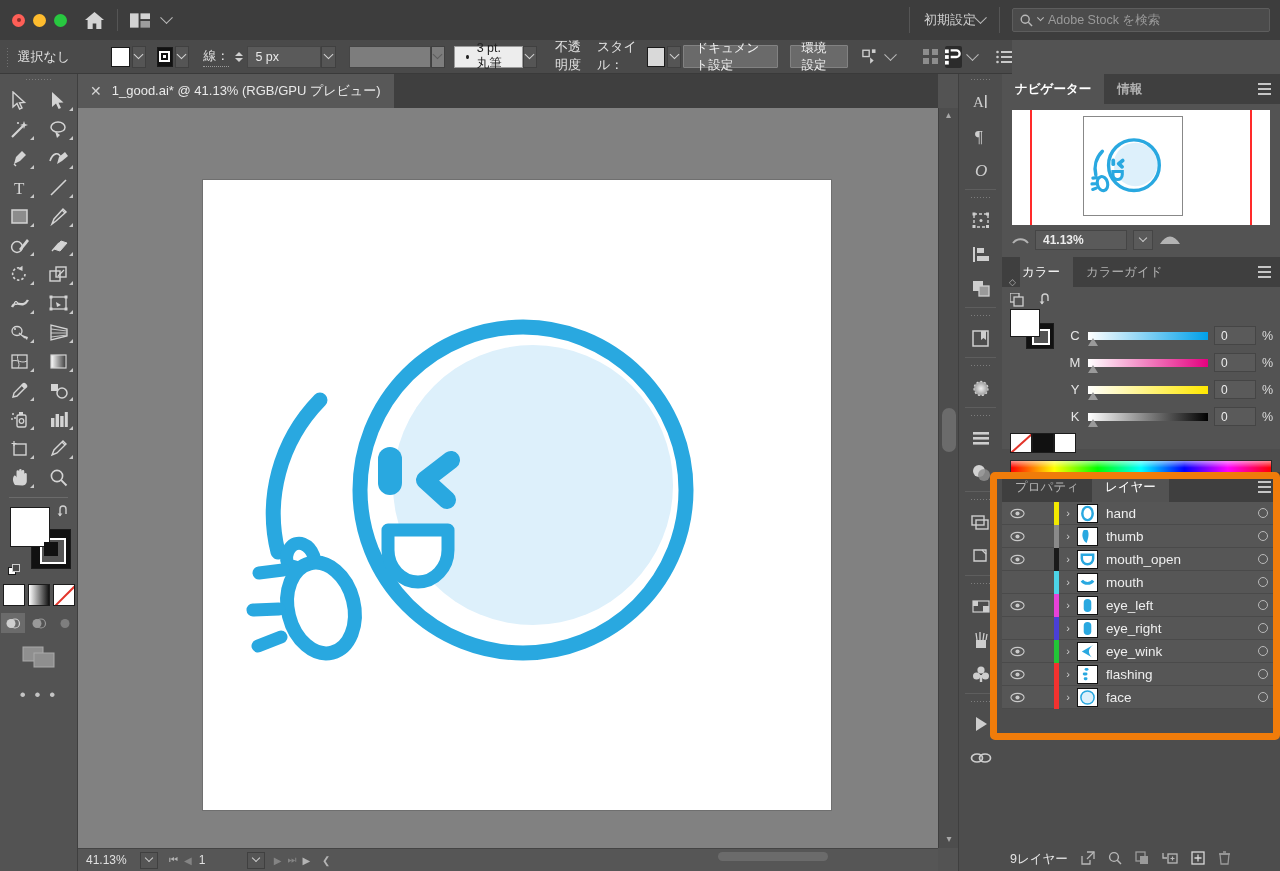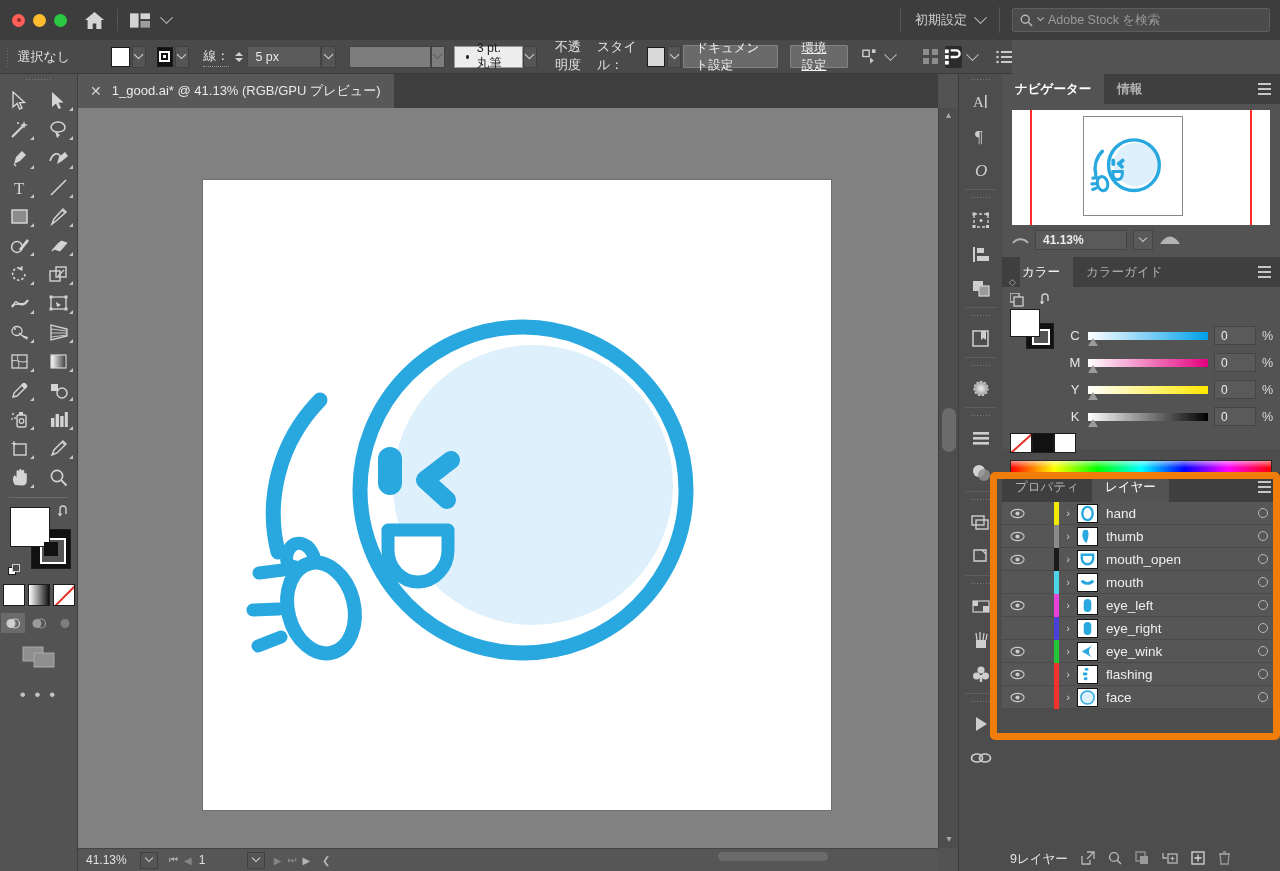--- a/index.html
+++ b/index.html
@@ -25,21 +25,21 @@
   .dot.green { background: #28c840; }
   .home-icon { margin-left: 16px; width: 22px; height: 22px; display:flex; align-items:center; justify-content:center;}
   .tb-sep { width:1px; height:22px; background:#555; margin: 0 12px; }
   .arrange-icon { width: 20px; height: 16px; display:flex; align-items:center; }
   .chev { display:inline-block; width:9px; height:9px; border-right:1.6px solid #b9b9b9; border-bottom:1.6px solid #b9b9b9; transform: rotate(45deg) translate(-2px,-2px); }
   .app-title {
     position: absolute; left: 0; right: 0; text-align: center;
     color: #d6d6d6; font-size: 15px; pointer-events: none;
   }
   .tb-right { margin-left: auto; display:flex; align-items:center; height:100%; }
-  .workspace-sel { display:flex; align-items:center; gap:9px; color:#cfcfcf; font-size:13px; padding-right:14px;}
+  .workspace-sel { display:flex; align-items:center; color:#cfcfcf; font-size:13px; padding-right:14px;}
   .vsep { width:1px; height:26px; background:#555; }
   .searchbox {
     margin: 0 10px 0 12px; width: 258px; height: 24px; background: #4b4b4b;
     border: 1px solid #5d5d5d; border-radius:2px; display:flex; align-items:center; padding: 0 7px; gap:5px;
   }
   .searchbox .ph { color: #9a9a9a; font-size: 12.5px; }
 
   
   .controlbar {
     position:absolute; top:40px; left:0; width:1012px; height:34px;
@@ -287,21 +287,21 @@
       </div>
 
     <span class="cb-underlabel" style="margin-left:18px;">不透明度</span>
     <span class="cb-underlabel" style="margin-left:6px;">スタイル：</span>
     <div class="swatch-grey" style="margin-left:4px;"></div>
     <div class="drop" style="margin-left:2px;">
         <i class="cdown"></i>
       </div>
 
     <div class="btn-grey" style="margin-left:2px;">ドキュメント設定</div>
-    <div class="btn-grey" style="margin-left:12px;text-decoration:underline;">環境設定</div>
+    <div class="btn-grey" style="margin-left:12px;">環境設定</div>
 
     <div class="icn-btn" style="margin-left:14px;">
       <svg width="18" height="16" viewBox="0 0 20 17">
           <rect x="1" y="1" width="7" height="7" fill="none" stroke="#cfcfcf" stroke-width="1.5"></rect>
           <rect x="11" y="0" width="4" height="4" fill="#cfcfcf"></rect>
           <path d="M9 9 L9 16 L13 12.5 Z" fill="#cfcfcf"></path>
         </svg>
     </div>
     <span style="margin-left:6px;"><i class="chev"></i></span>
 

